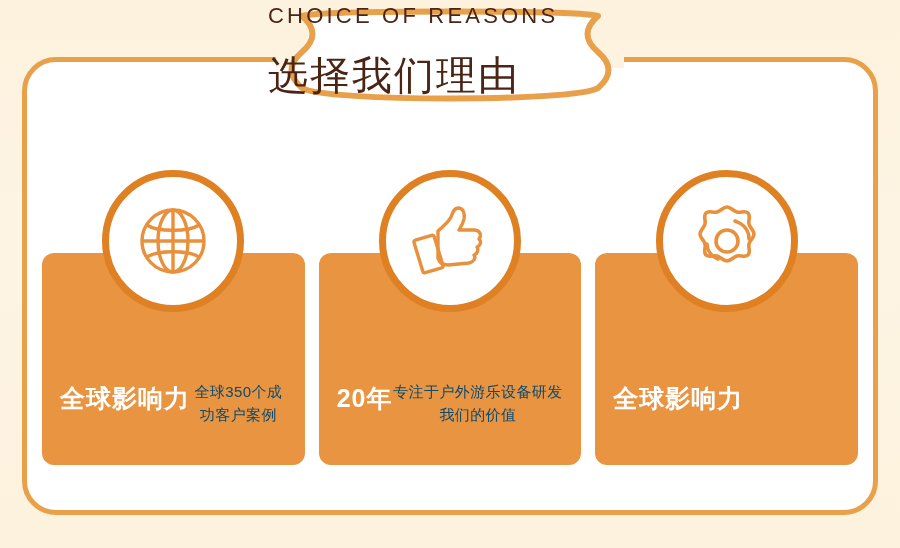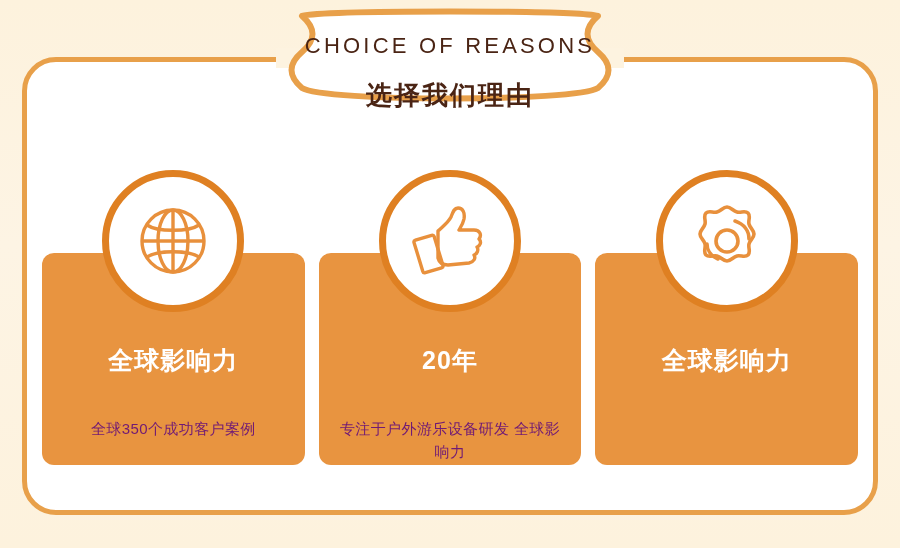--- a/index.html
+++ b/index.html
@@ -34,71 +34,70 @@
 
   
   #ribbon {
     position:absolute;
     left:268px; top:6px; width:364px; height:104px;
   }
   #ribbon svg { display:block; width:100%; height:100%; }
 
   #ribbon-text {
     position:absolute;
-    left:268px; top:21px; width:364px; height:104px;
+    left:268px; top:0; width:364px; height:104px;
     display:flex; flex-direction:column;
-    align-items:center; justify-content:center;
+    align-items:flex-start; justify-content:center;
     pointer-events:none;
   }
   .title-en {
     color:#4a2414;
     font-size:22px;
     letter-spacing:3.2px;
     font-weight:400;
     line-height:1.15;
     white-space:nowrap;
   }
   .title-cn {
     color:#4a2414;
-    font-size:26px;
-    font-weight:bold;
+    font-size:40px;
+    font-weight:normal;
     letter-spacing:2px;
     line-height:1.3;
     margin-top:20px;
     white-space:nowrap;
   }
 
   
   #cards {
     position:absolute;
     left:42px; top:253px; width:816px; height:212px;
     display:flex; gap:14px;
   }
   .card {
     flex:1 1 0;
     background:#e89440;
     border-radius:12px;
     position:relative;
-    display:flex; flex-direction:column;
+    display:flex; flex-direction:row;
     align-items:center;
     padding:92px 18px 4px;
     text-align:center;
-    gap:32px;
   }
   .card-title {
     color:#ffffff;
     font-size:25px;
     font-weight:bold;
     letter-spacing:1px;
     line-height:1.2;
     margin-bottom:10px;
     white-space:nowrap;
   }
   .card-desc {
-    color:#701a75;
+    color:#0c4a6e;
     font-size:15px;
     line-height:1.55;
     letter-spacing:0.4px;
     max-width:230px;
   }
 
   
   .badge {
     position:absolute;
     top:-83px; left:50%;
@@ -166,21 +165,21 @@
                    L 66 31 C 72 31, 74 36, 71 40
                    C 74 43, 72 47, 69 48
                    C 71 51, 69 55, 66 56
                    C 68 59, 66 63, 61 64
                    L 40 66 C 34 66, 31 63, 30 59 Z"></path>
           <rect x="10" y="38" width="21" height="34" rx="2" transform="rotate(-17 20.5 55)"></rect>
         </svg>
       </span>
     </div>
     <div class="card-title">20年</div>
-    <div class="card-desc">专注于户外游乐设备研发 全球影响力</div>
+    <div class="card-desc">专注于户外游乐设备研发 我们的价值</div>
   </div>
 
   <div class="card">
     <div class="badge">
       <span>
         <svg width="84" height="84" viewBox="0 0 84 84" fill="none" stroke="#e8903c" stroke-width="3.6" stroke-linejoin="round">
           <path d="M42 8
                    c4 0 6 4 10 5 4 1 8-2 11 1 3 3 0 7 1 11 1 4 5 6 5 10
                    0 4-4 6-5 10-1 4 2 8-1 11-3 3-7 0-11 1-4 1-6 5-10 5
                    -4 0-6-4-10-5-4-1-8 2-11-1-3-3 0-7-1-11-1-4-5-6-5-10

